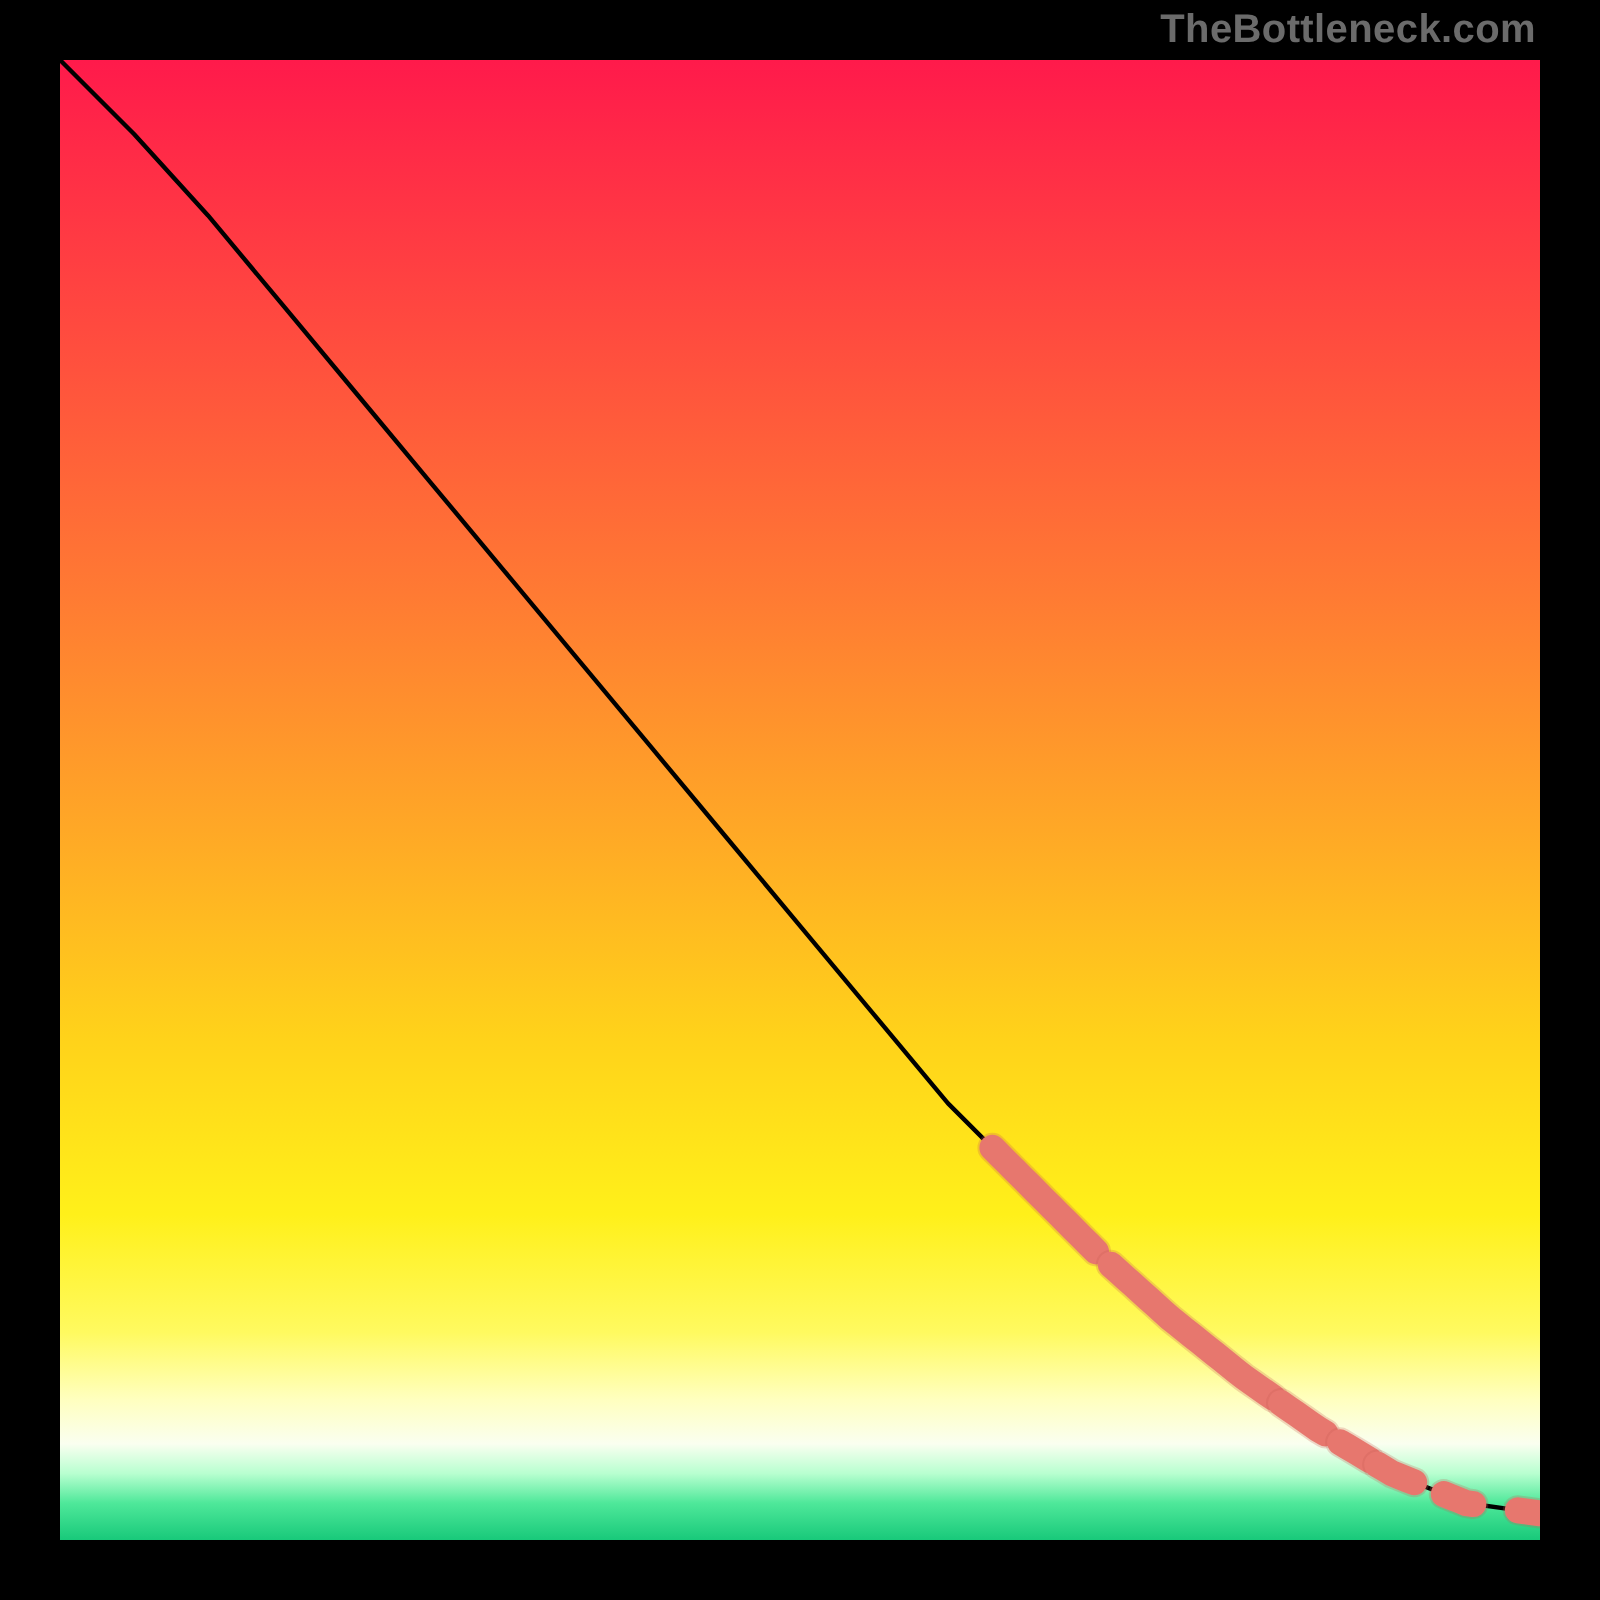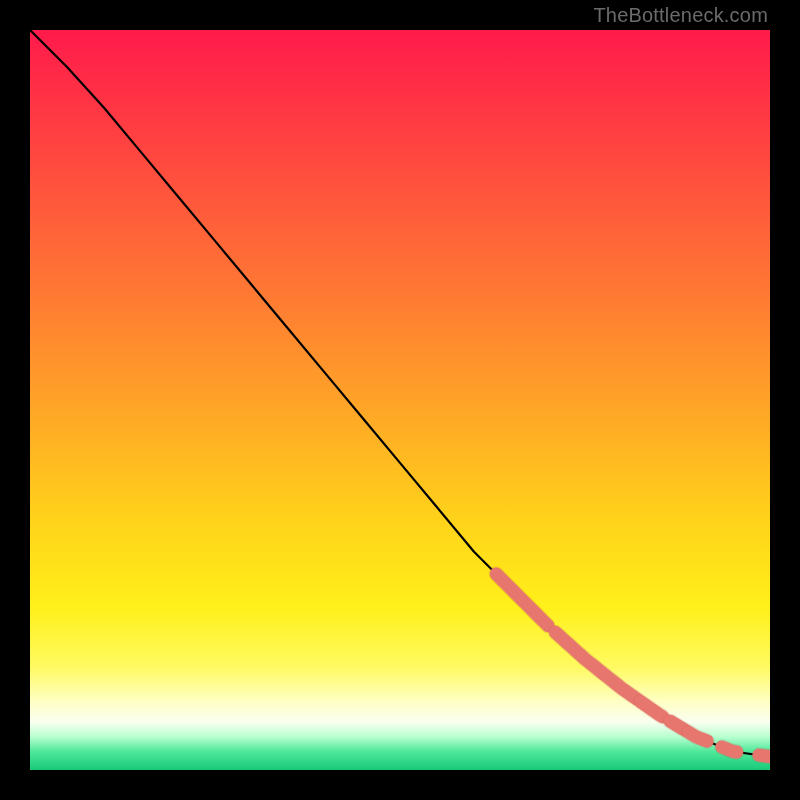--- a/index.html
+++ b/index.html
@@ -35,21 +35,21 @@
     position: absolute;
     inset: 0;
     width: 100%;
     height: 100%;
   }
   .watermark {
     position: absolute;
     top: 4px;
     right: 32px;
     font-size: 20px;
-    font-weight: 400;
+    font-weight: 700;
     color: #6b6b6b;
     letter-spacing: 0.2px;
   }
 </style>
 </head>
 <body>
 
 <div class="frame">
 
   <div class="watermark">TheBottleneck.com</div>

